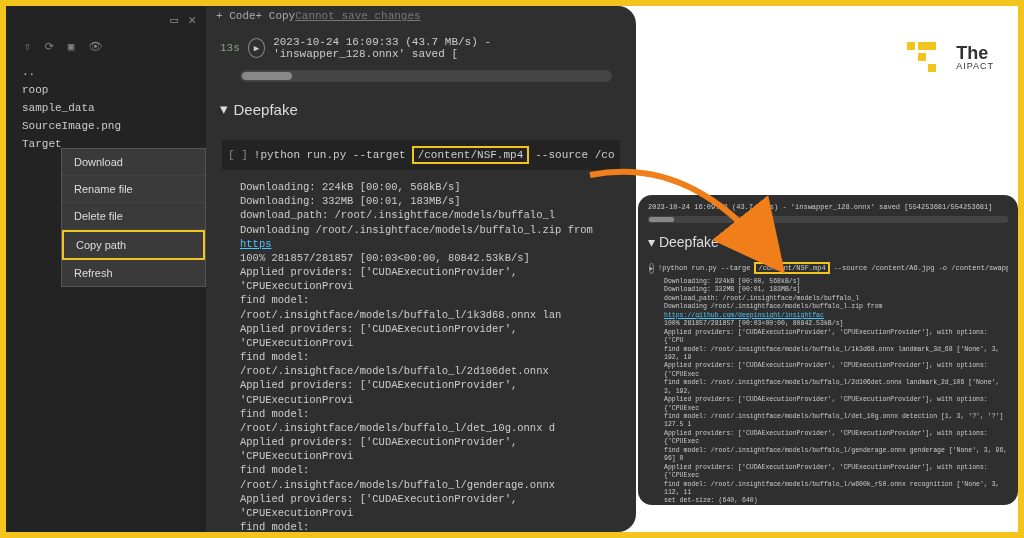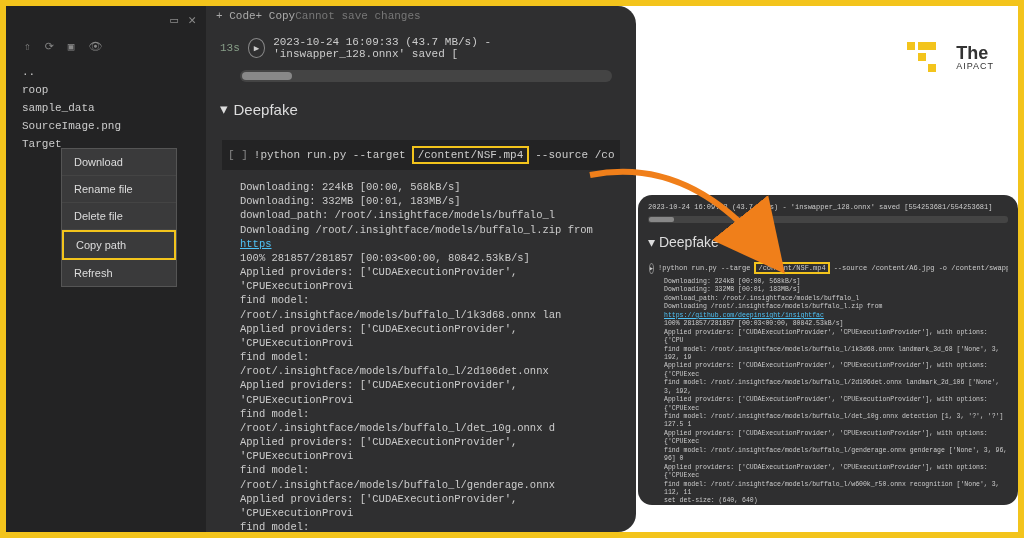--- a/index.html
+++ b/index.html
@@ -14,21 +14,21 @@
 .logo-sub{font-family:Arial,sans-serif;color:#333;font-size:9px;letter-spacing:1px}
 .main-panel{position:absolute;left:6px;top:6px;width:630px;height:526px;background:#2f2f30;border-radius:0 18px 18px 0;overflow:hidden;font-size:11px;color:#ccc}
 .top-toolbar{position:absolute;top:0;left:200px;right:0;height:20px;display:flex;align-items:center;padding-left:10px;color:#999}
 .top-toolbar .plus{color:#aaa}
 .sidebar{position:absolute;left:0;top:0;width:200px;height:100%;background:#232324}
 .side-icons{display:flex;justify-content:flex-end;gap:10px;padding:6px 10px}
 .side-icons span{color:#888;font-size:13px}
 .toolbar2{display:flex;gap:14px;padding:6px 18px;color:#888}
 .file-tree{padding:4px 0}
 .tree-item{padding:3px 16px;color:#ccc;font-size:11px}
-.context-menu{position:absolute;left:55px;top:142px;width:116px;background:#3a3a3b;border:1px solid #555;font-family:Arial,sans-serif;font-size:11px;color:#ddd}
+.context-menu{position:absolute;left:55px;top:142px;width:145px;background:#3a3a3b;border:1px solid #555;font-family:Arial,sans-serif;font-size:11px;color:#ddd}
 .menu-item{padding:7px 12px;border-bottom:1px solid #444}
 .menu-item.highlight{border:2px solid #f3c41c;background:#3a3a3b}
 .menu-item:last-child{border-bottom:none}
 .content{position:absolute;left:200px;top:20px;right:0;bottom:0;padding:4px}
 .runline{display:flex;align-items:center;gap:8px;padding:6px 10px;color:#ccc}
 .play-circle{width:20px;height:20px;border:1px solid #888;border-radius:50%;display:flex;align-items:center;justify-content:center;font-size:9px;color:#ccc}
 .scroll-track{height:12px;background:#444;border-radius:6px;margin:4px 20px 4px 30px;position:relative}
 .scroll-thumb{position:absolute;left:2px;top:2px;width:50px;height:8px;background:#888;border-radius:4px}
 .section-title{display:flex;align-items:center;gap:6px;padding:14px 10px;font-family:Arial,sans-serif;color:#ddd;font-size:15px}
 .code-cell{margin:8px 12px;background:#232324;padding:6px}
@@ -99,21 +99,21 @@
       <div class="menu-item">Rename file</div>
       <div class="menu-item">Delete file</div>
       <div class="menu-item highlight">Copy path</div>
       <div class="menu-item">Refresh</div>
     </div>
   </div>
 
   <div class="top-toolbar">
     <span class="plus">+ Code</span>
     <span class="plus">+ Copy</span>
-    <span style="color:#777">Cannot save changes</span>
+    <span style="text-decoration:underline;color:#777">Cannot save changes</span>
   </div>
 
   <div class="content">
     <div class="runline">
       <span style="font-size:11px;color:#889f88">13s</span>
       <span class="play-circle">▶</span>
       <span>2023-10-24 16:09:33 (43.7 MB/s) - 'inswapper_128.onnx' saved [</span>
     </div>
     <div class="scroll-track">
         <div class="scroll-thumb"></div>

